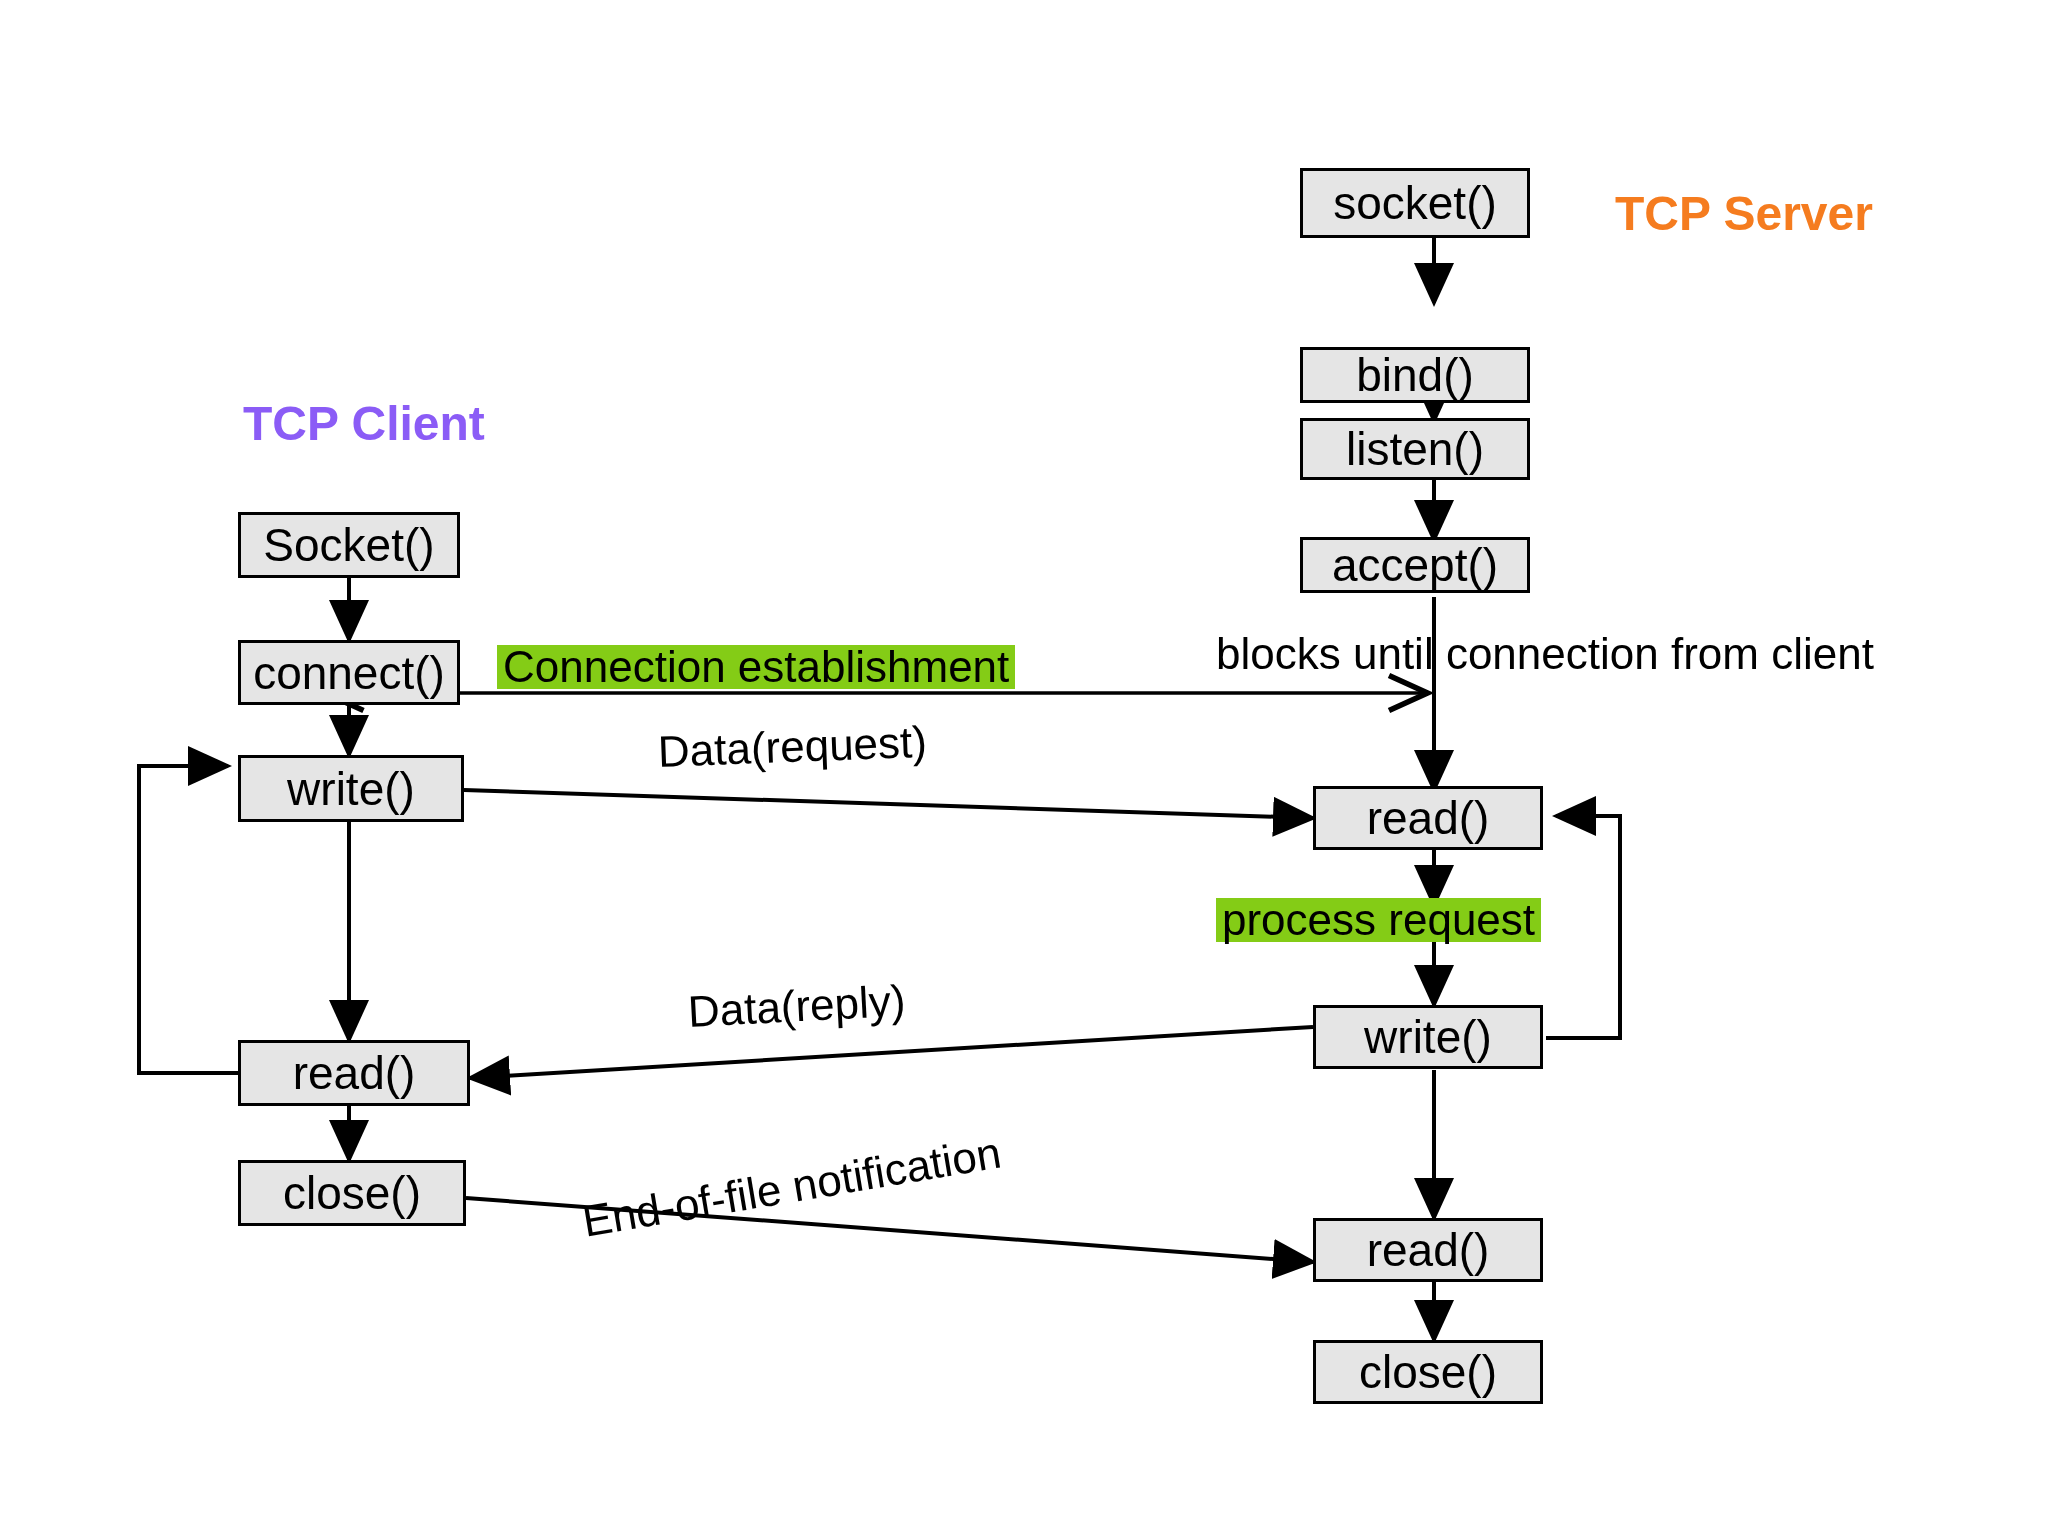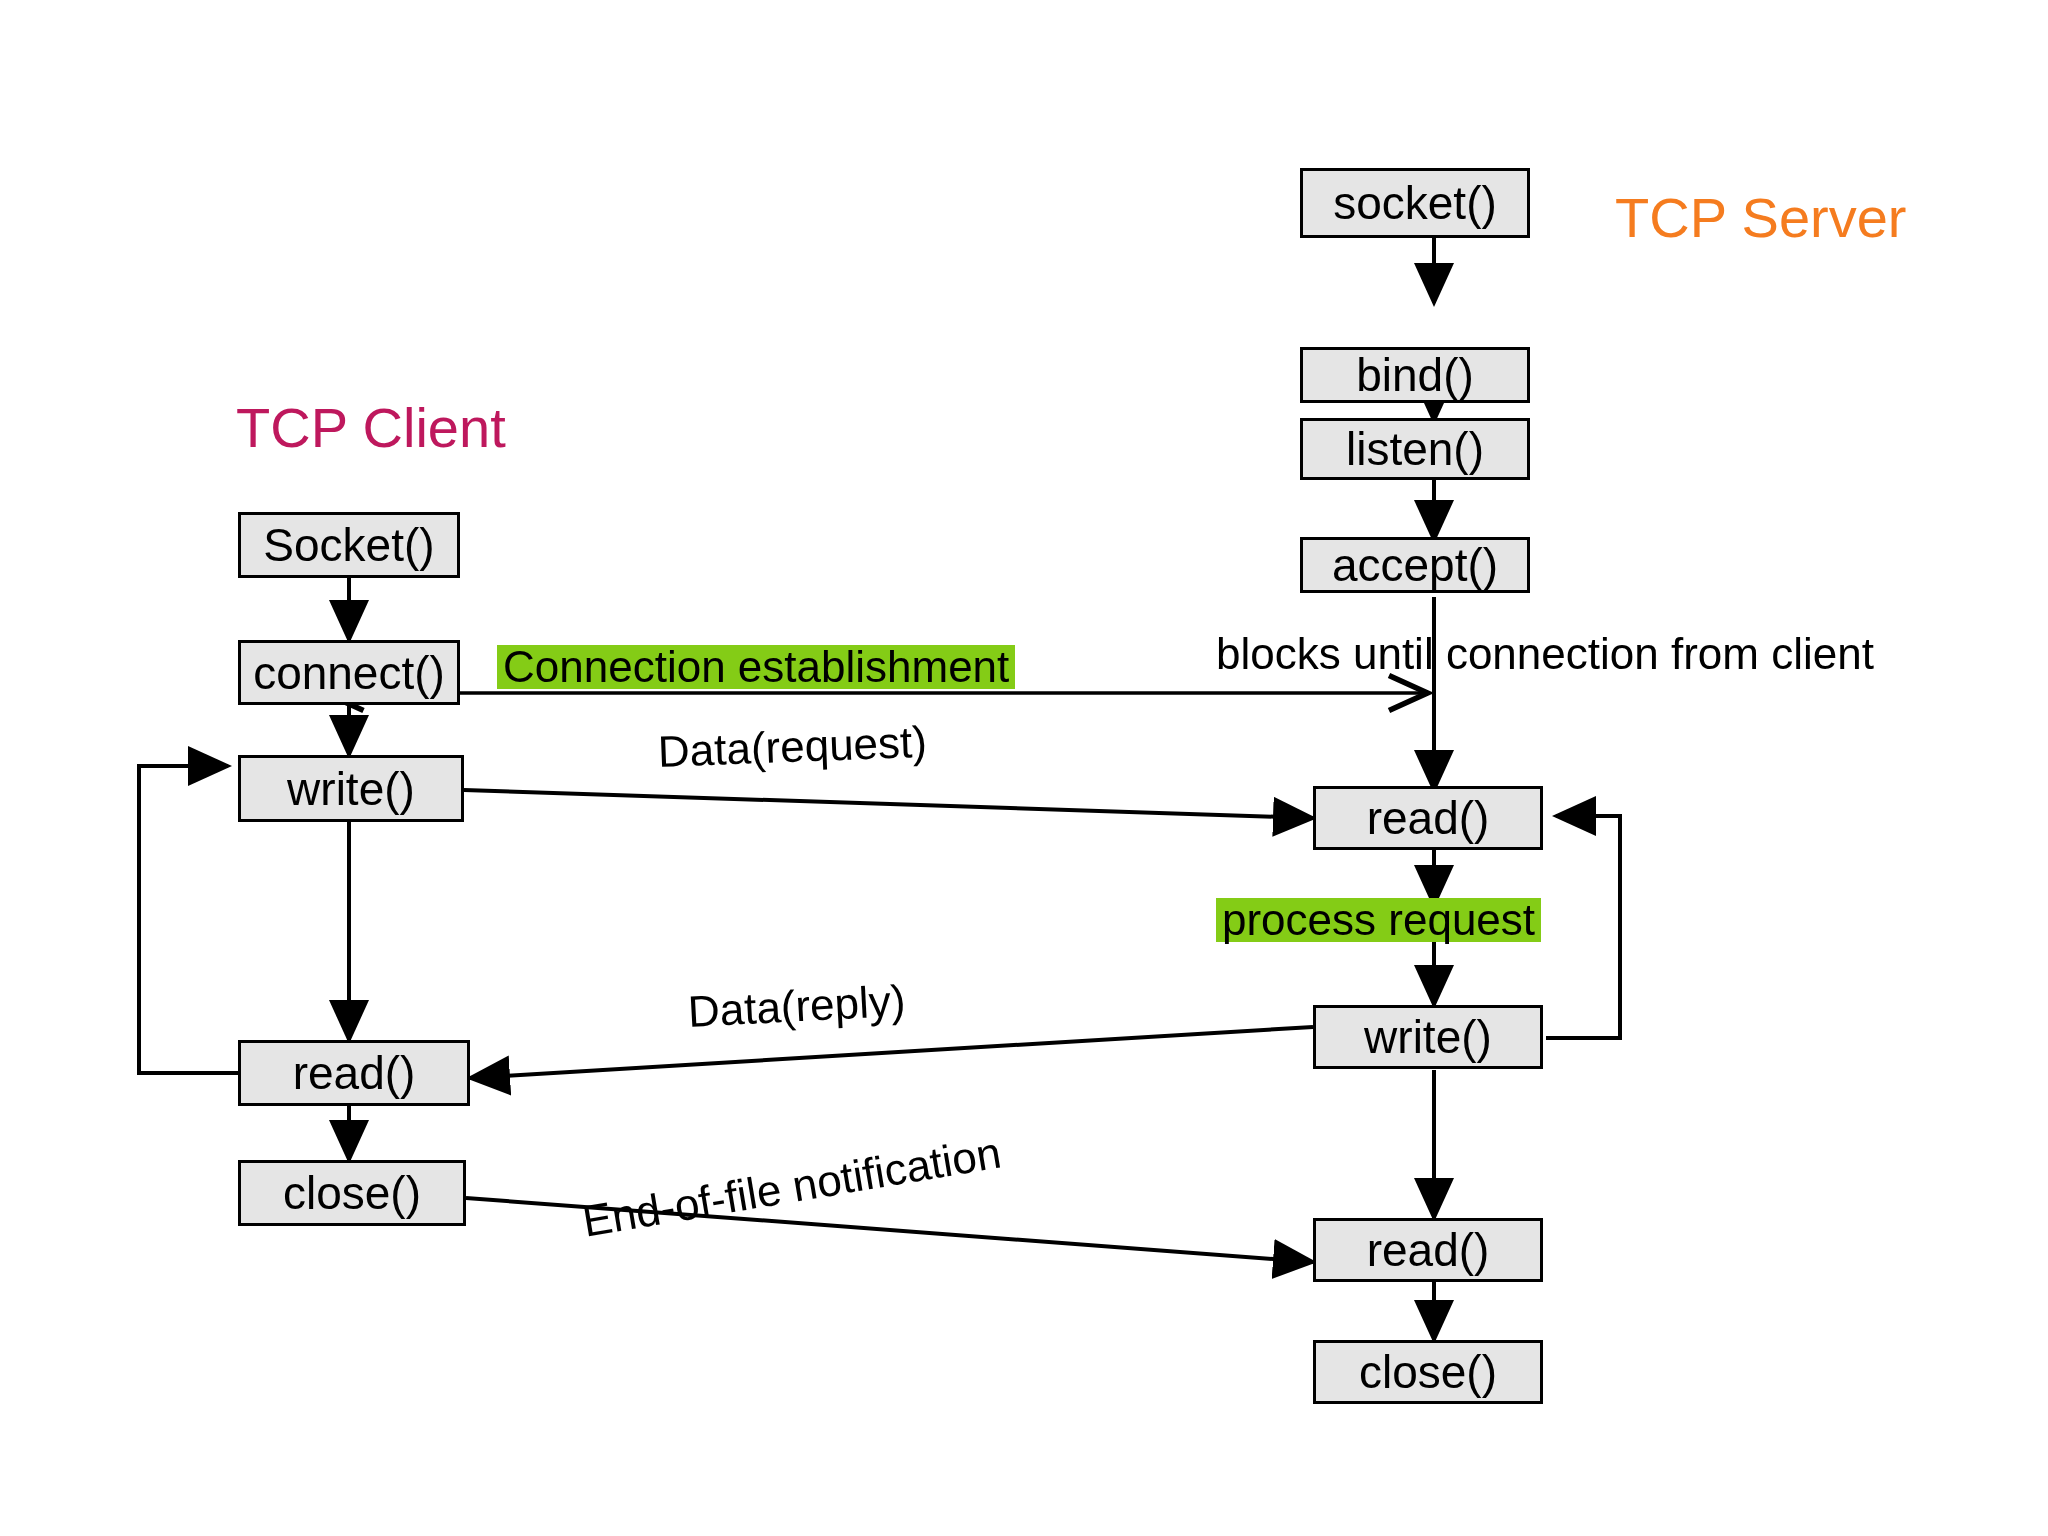--- a/index.html
+++ b/index.html
@@ -39,22 +39,22 @@
   }
   .free-label {
     position: absolute;
     font-family: "Liberation Sans", sans-serif;
     color: #000000;
     white-space: nowrap;
     line-height: 1;
     z-index: 4;
   }
   .role-title {
-    font-size: 56px;
-    font-weight: 400;
+    font-size: 48px;
+    font-weight: 700;
   }
   .ann {
     font-size: 44px;
   }
   .ann-rot-a { transform: rotate(-2.2deg); transform-origin: left center; }
   .ann-rot-b { transform: rotate(-3.0deg); transform-origin: left center; }
   .ann-rot-c { transform: rotate(-9.5deg); transform-origin: left center; }
   .bg-white-pad {
     background: #84cc16;
     padding: 0 6px;
@@ -106,21 +106,21 @@
       <line x1="464" y1="790" x2="1313" y2="818" marker-end="url(#arrowEnd)"></line>
 
       <line x1="1313" y1="1027" x2="470" y2="1078" marker-end="url(#arrowEnd)"></line>
 
       <line x1="466" y1="1198" x2="1313" y2="1262" marker-end="url(#arrowEnd)"></line>
     </g>
   </svg>
 
   <div class="free-label role-title" style="left:1615px; top:190px; color:#F57C1F;">TCP Server</div>
 
-  <div class="free-label role-title" style="left:236px; top:400px; color:#be185d;">TCP Client</div>
+  <div class="free-label role-title" style="left:243px; top:400px; color:#8b5cf6;">TCP Client</div>
 
   <div class="node-box" style="left:1300px; top:168px; width:230px; height:70px;">socket()</div>
 
   <div class="node-box" style="left:1300px; top:300px; width:230px; height:56px;margin-top:47px;">bind()</div>
 
   <div class="node-box" style="left:1300px; top:418px; width:230px; height:62px;">listen()</div>
 
   <div class="node-box" style="left:1300px; top:537px; width:230px; height:56px;">accept()</div>
 
   <div class="node-box" style="left:1313px; top:786px; width:230px; height:64px;">read()</div>

